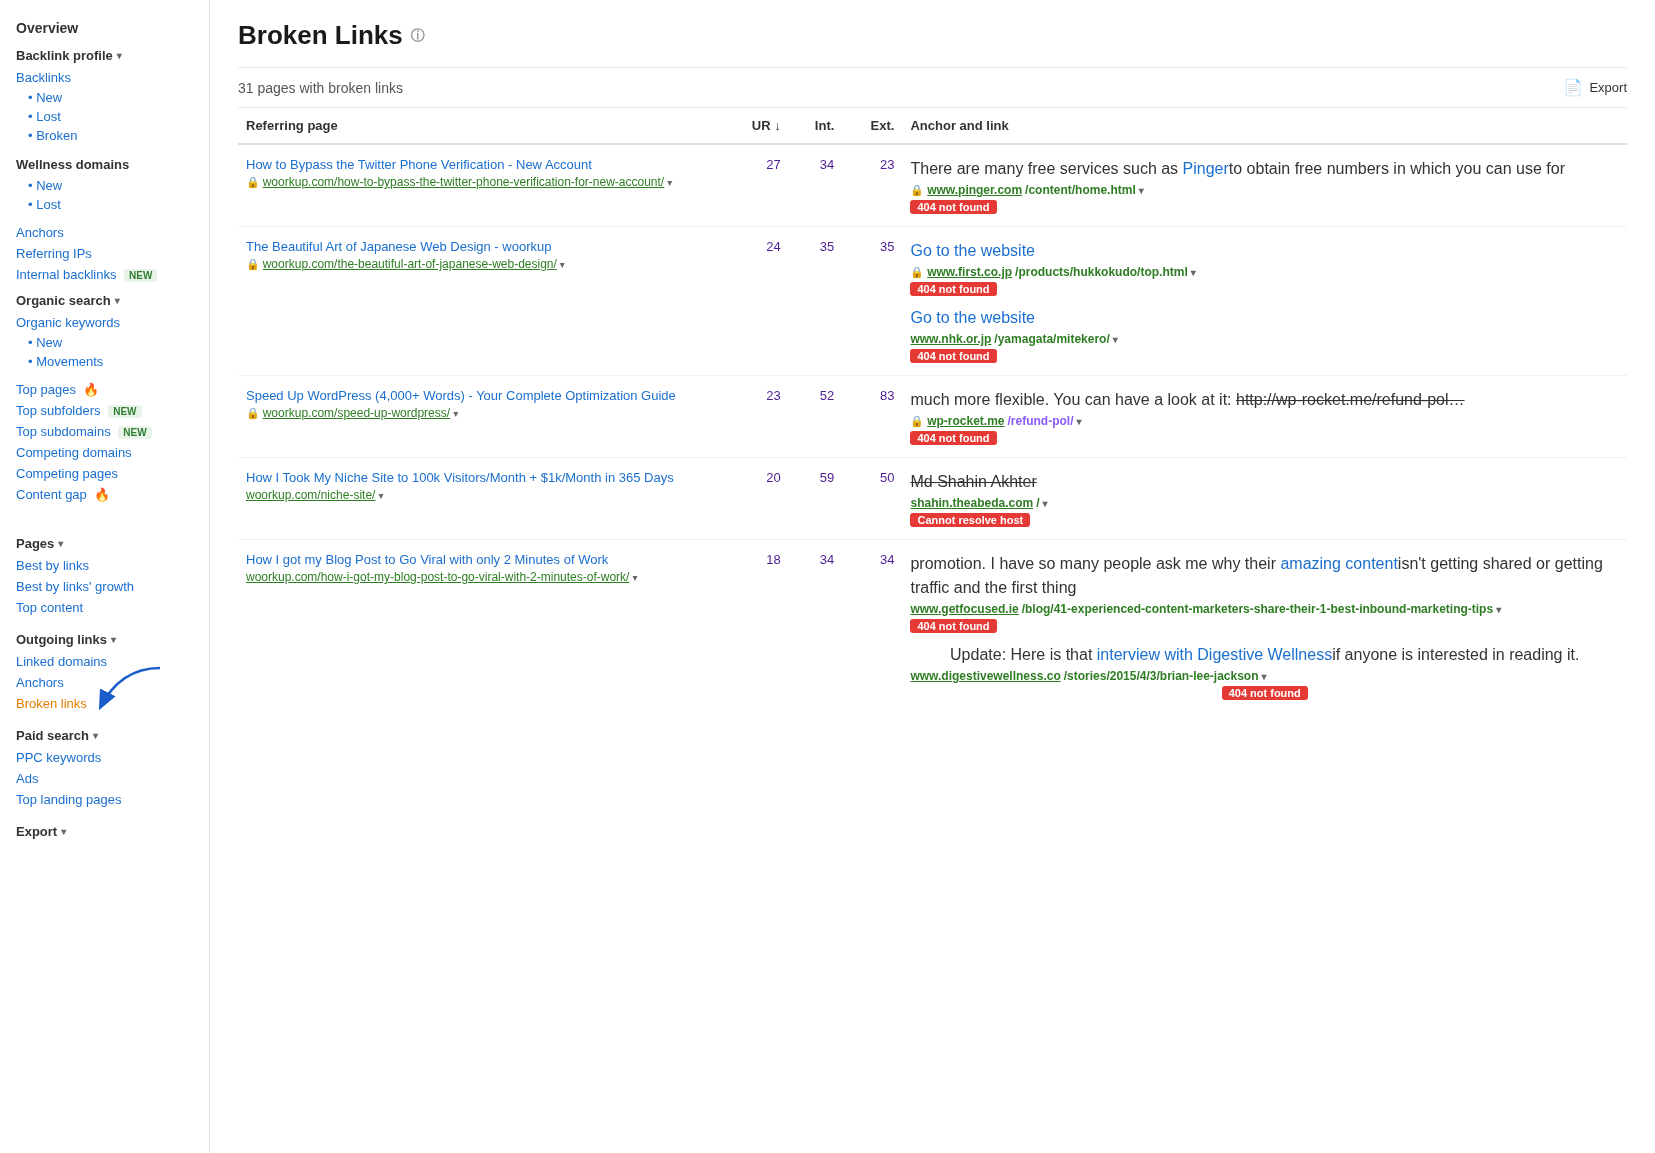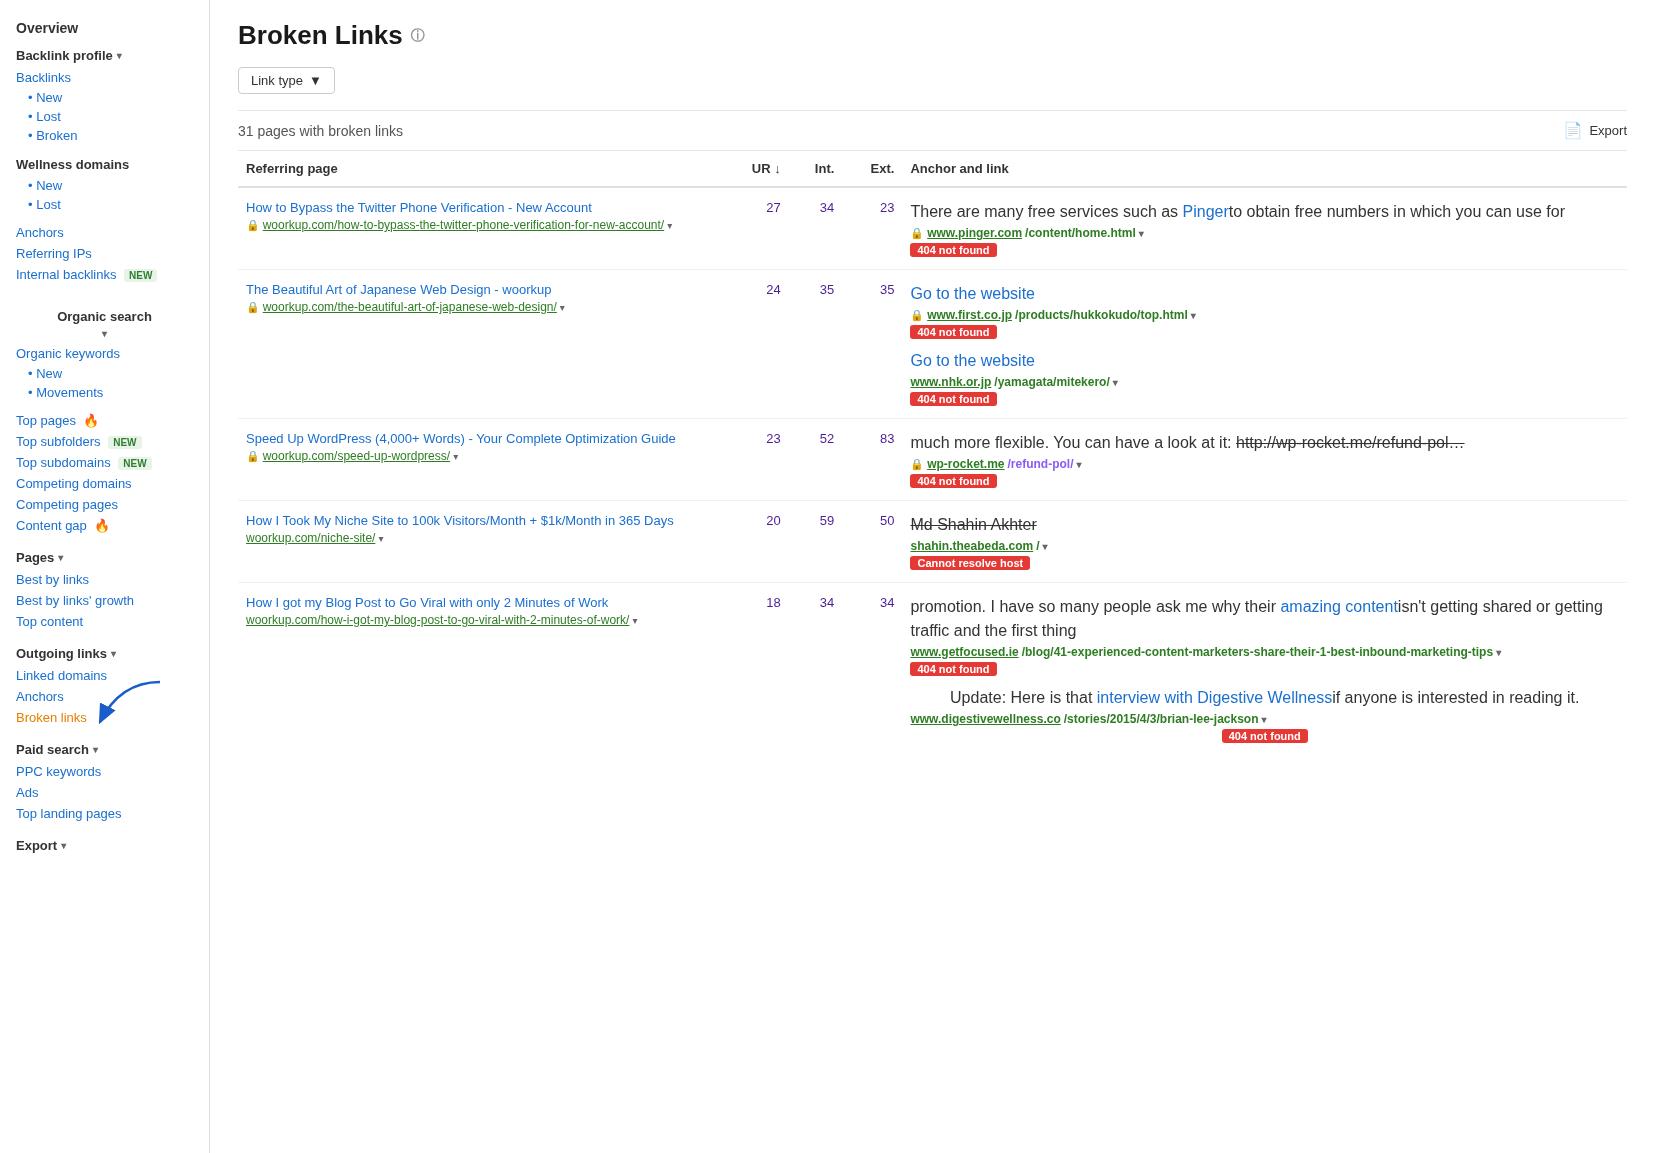--- a/index.html
+++ b/index.html
@@ -207,37 +207,37 @@
     <span>Wellness domains</span>
   </div>
   <a class="sidebar-sub-link">New</a>
   <a class="sidebar-sub-link">Lost</a>
 
   <div class="sidebar-divider"></div>
   <a class="sidebar-link">Anchors</a>
   <a class="sidebar-link">Referring IPs</a>
   <a class="sidebar-link">Internal backlinks <span class="badge-new">NEW</span></a>
 
-  <div class="sidebar-section-title" style="margin-top:16px;flex-direction:column;">
+  <div class="sidebar-section-title" style="margin-top:0;">
     <span>Organic search</span>
     <span class="arrow">▾</span>
   </div>
   <a class="sidebar-link">Organic keywords</a>
   <a class="sidebar-sub-link">New</a>
   <a class="sidebar-sub-link">Movements</a>
 
   <div class="sidebar-divider"></div>
   <a class="sidebar-link">Top pages <span class="icon-fire">🔥</span></a>
   <a class="sidebar-link">Top subfolders <span class="badge-new">NEW</span></a>
   <a class="sidebar-link">Top subdomains <span class="badge-new">NEW</span></a>
   <a class="sidebar-link">Competing domains</a>
   <a class="sidebar-link">Competing pages</a>
   <a class="sidebar-link">Content gap <span class="icon-fire">🔥</span></a>
 
-  <div class="sidebar-section-title" style="margin-top:6px;">
+  <div class="sidebar-section-title" style="margin-top:23px;">
     <span>Pages</span>
     <span class="arrow">▾</span>
   </div>
   <a class="sidebar-link">Best by links</a>
   <a class="sidebar-link">Best by links' growth</a>
   <a class="sidebar-link">Top content</a>
 
   <div class="sidebar-section-title" style="margin-top:6px;">
     <span>Outgoing links</span>
     <span class="arrow">▾</span>
@@ -270,26 +270,20 @@
     <span class="arrow">▾</span>
   </div>
 </div>
 
 <div id="main">
   <h1 class="page-title">
     <span>Broken Links</span>
     <span class="info-icon">ⓘ</span>
   </h1>
 
-  <div class="filter-bar">
-    <button class="filter-btn">
-      <span>Link type</span>
-      <span>▼</span>
-    </button>
-  </div>
 
   <div class="summary-bar">
     <span class="summary-text">31 pages with broken links</span>
     <button class="export-btn">
       <span class="export-icon">📄</span>
       <span>Export</span>
     </button>
   </div>
 
   <table>

